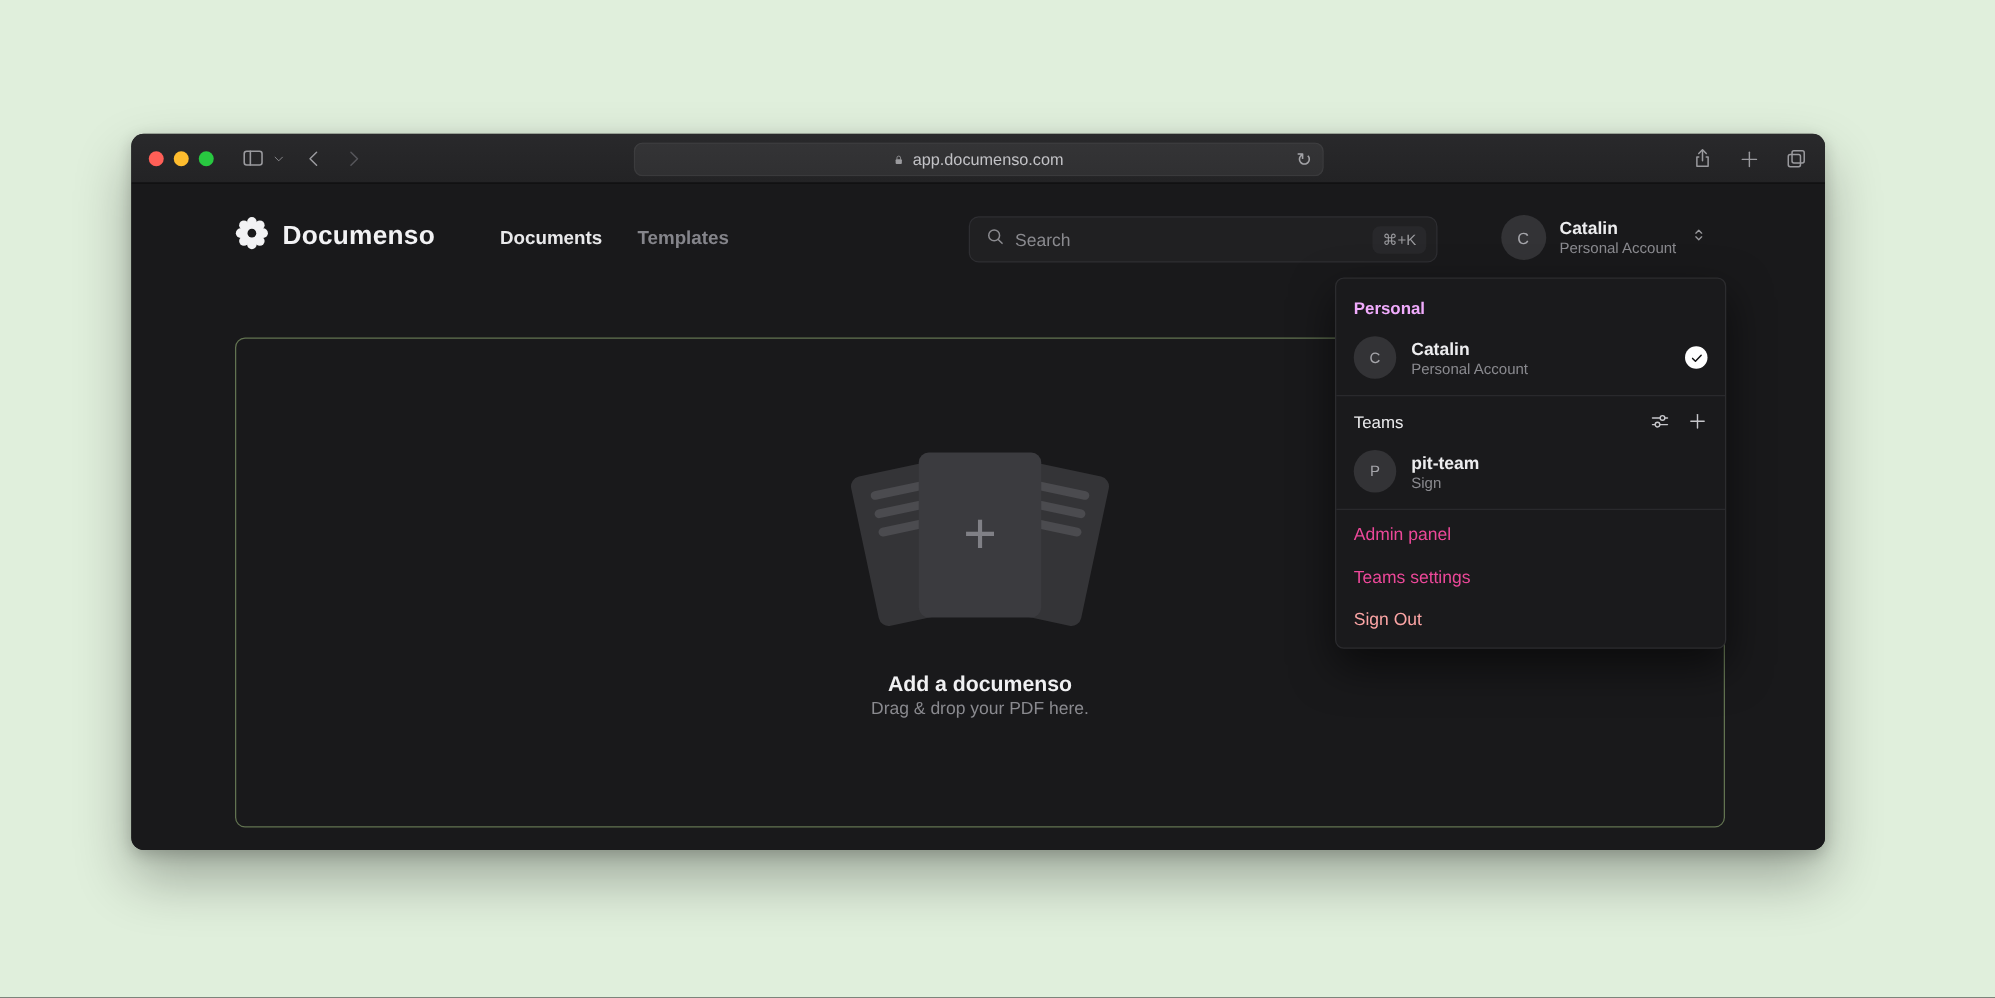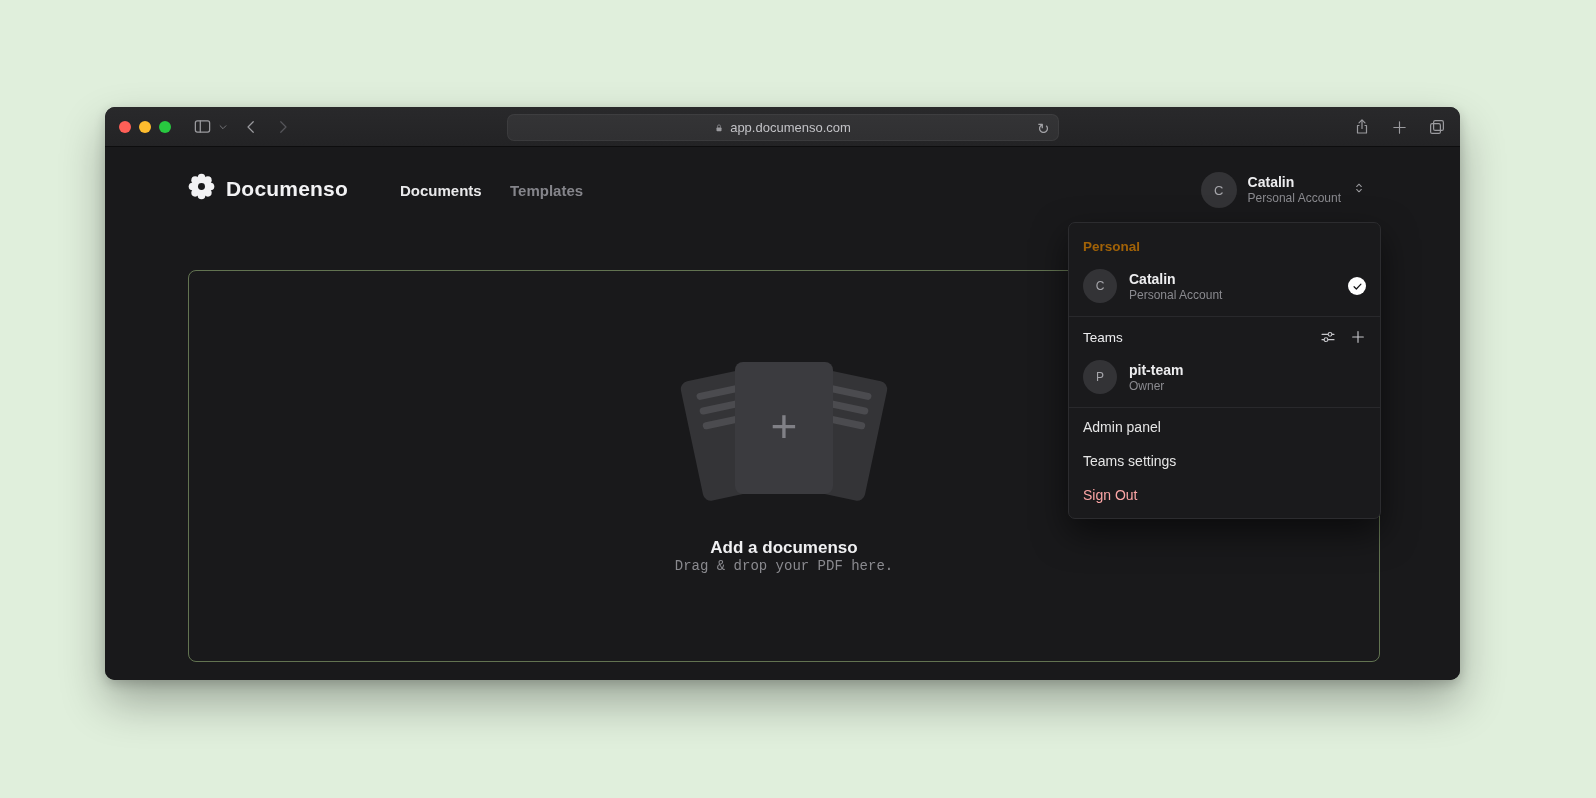--- a/index.html
+++ b/index.html
@@ -102,46 +102,46 @@
   .cards { position:relative; width:230px; height:150px; margin-bottom:30px; }
   .card { position:absolute; border-radius:8px; background:#343437; }
   .card.left  { width:92px; height:122px; left:22px;  top:14px; transform:rotate(-12deg); }
   .card.right { width:92px; height:122px; right:22px; top:14px; transform:rotate(12deg); }
   .card.center{ width:98px; height:132px; left:66px; top:4px; background:#3b3b3f; z-index:2;
                 display:flex; align-items:center; justify-content:center; }
   .card .bar { height:7px; border-radius:4px; background:#4b4b4f; margin:0 14px 8px; }
   .card.left .bar:first-child, .card.right .bar:first-child { margin-top:14px; }
   .plus-glyph { color:#808086; font-size:46px; font-weight:200; line-height:1; margin-top:-4px; }
   .dz-title { color:#f0f0f2; font-size:17px; font-weight:700; }
-  .dz-sub { color:#8a8a8f; font-size:14px; margin-top:0;font-family:Liberation Mono, monospace; }
+  .dz-sub { color:#8a8a8f; font-size:14px; margin-top:0; }
 
   
   .menu {
     position:absolute; left:963px; top:75px; width:313px; z-index:10;
     background:#1a1a1c; border:1px solid #2c2c2f; border-radius:7px;
     box-shadow:0 14px 34px rgba(0,0,0,.55);
     padding:6px 0;
   }
-  .menu-section-label { color:#a16207; font-size:13.5px; font-weight:700; padding:10px 14px 8px; }
+  .menu-section-label { color:#f0abfc; font-size:13.5px; font-weight:700; padding:10px 14px 8px; }
   .menu-account { display:flex; align-items:center; gap:12px; padding:7px 14px 11px; cursor:pointer; }
   .menu-account .avatar { width:34px; height:34px; font-size:12px; }
   .ma-name { color:#ededef; font-size:14px; font-weight:600; line-height:1.3; }
   .ma-sub { color:#8a8a8f; font-size:12px; }
   .ma-texts { flex:1; }
   .check-badge {
     width:18px; height:18px; border-radius:50%; background:#ffffff; flex:none;
     display:flex; align-items:center; justify-content:center;
   }
   .check-badge svg { stroke:#111113; fill:none; stroke-width:2.6; stroke-linecap:round; stroke-linejoin:round; }
   .menu-divider { height:1px; background:#29292c; margin:2px 0; }
   .teams-header { display:flex; align-items:center; padding:10px 14px 8px; }
   .teams-header .label { color:#ededef; font-size:13.5px; font-weight:400; flex:1; }
   .teams-header .ticon { color:#c6c6ca; margin-left:14px; display:inline-flex; cursor:pointer; }
   .teams-header .ticon svg { stroke:currentColor; fill:none; stroke-width:1.7; stroke-linecap:round; }
-  .menu-action { padding:9px 14px; color:#e5e5e5; font-size:14px; cursor:pointer; }
+  .menu-action { padding:9px 14px; color:#ec4899; font-size:14px; cursor:pointer; }
   .menu-action.danger { color:#fca5a5; }
 </style>
 </head>
 <body>
 
 <div class="stage">
   <div class="window">
 
     <div class="toolbar">
       <div class="traffic">
@@ -226,20 +226,30 @@
               </g>
               <circle cx="12" cy="12" r="3.1" fill="#19191b"></circle>
             </svg>
           </span>
           <span class="brand-name">Documenso</span>
         </div>
 
         <span class="nav-link active nav-documents">Documents</span>
         <span class="nav-link inactive nav-templates">Templates</span>
 
+        <div class="search">
+          <span>
+            <svg width="16" height="16" viewBox="0 0 24 24">
+                <circle cx="11" cy="11" r="6.5"></circle>
+                <line x1="15.8" y1="15.8" x2="20.5" y2="20.5"></line>
+              </svg>
+          </span>
+          <input type="text" placeholder="Search" style="">
+          <span class="kbd">⌘+K</span>
+        </div>
 
         <div class="account">
           <span class="avatar">C</span>
           <span class="account-texts">
             <div class="account-name">Catalin</div>
             <div class="account-type">Personal Account</div>
           </span>
           <span class="chevrons">
             <svg width="14" height="18" viewBox="0 0 24 24">
                 <polyline points="8,9.5 12,5.5 16,9.5"></polyline>
@@ -302,21 +312,21 @@
                 <line x1="12" y1="4" x2="12" y2="20"></line>
                 <line x1="4" y1="12" x2="20" y2="12"></line>
               </svg>
           </span>
         </div>
 
         <div class="menu-account">
           <span class="avatar">P</span>
           <span class="ma-texts">
             <div class="ma-name">pit-team</div>
-            <div class="ma-sub">Owner</div>
+            <div class="ma-sub">Sign</div>
           </span>
         </div>
 
         <div class="menu-divider"></div>
 
         <div class="menu-action">Admin panel</div>
         <div class="menu-action">Teams settings</div>
         <div class="menu-action danger">Sign Out</div>
       </div>
 

